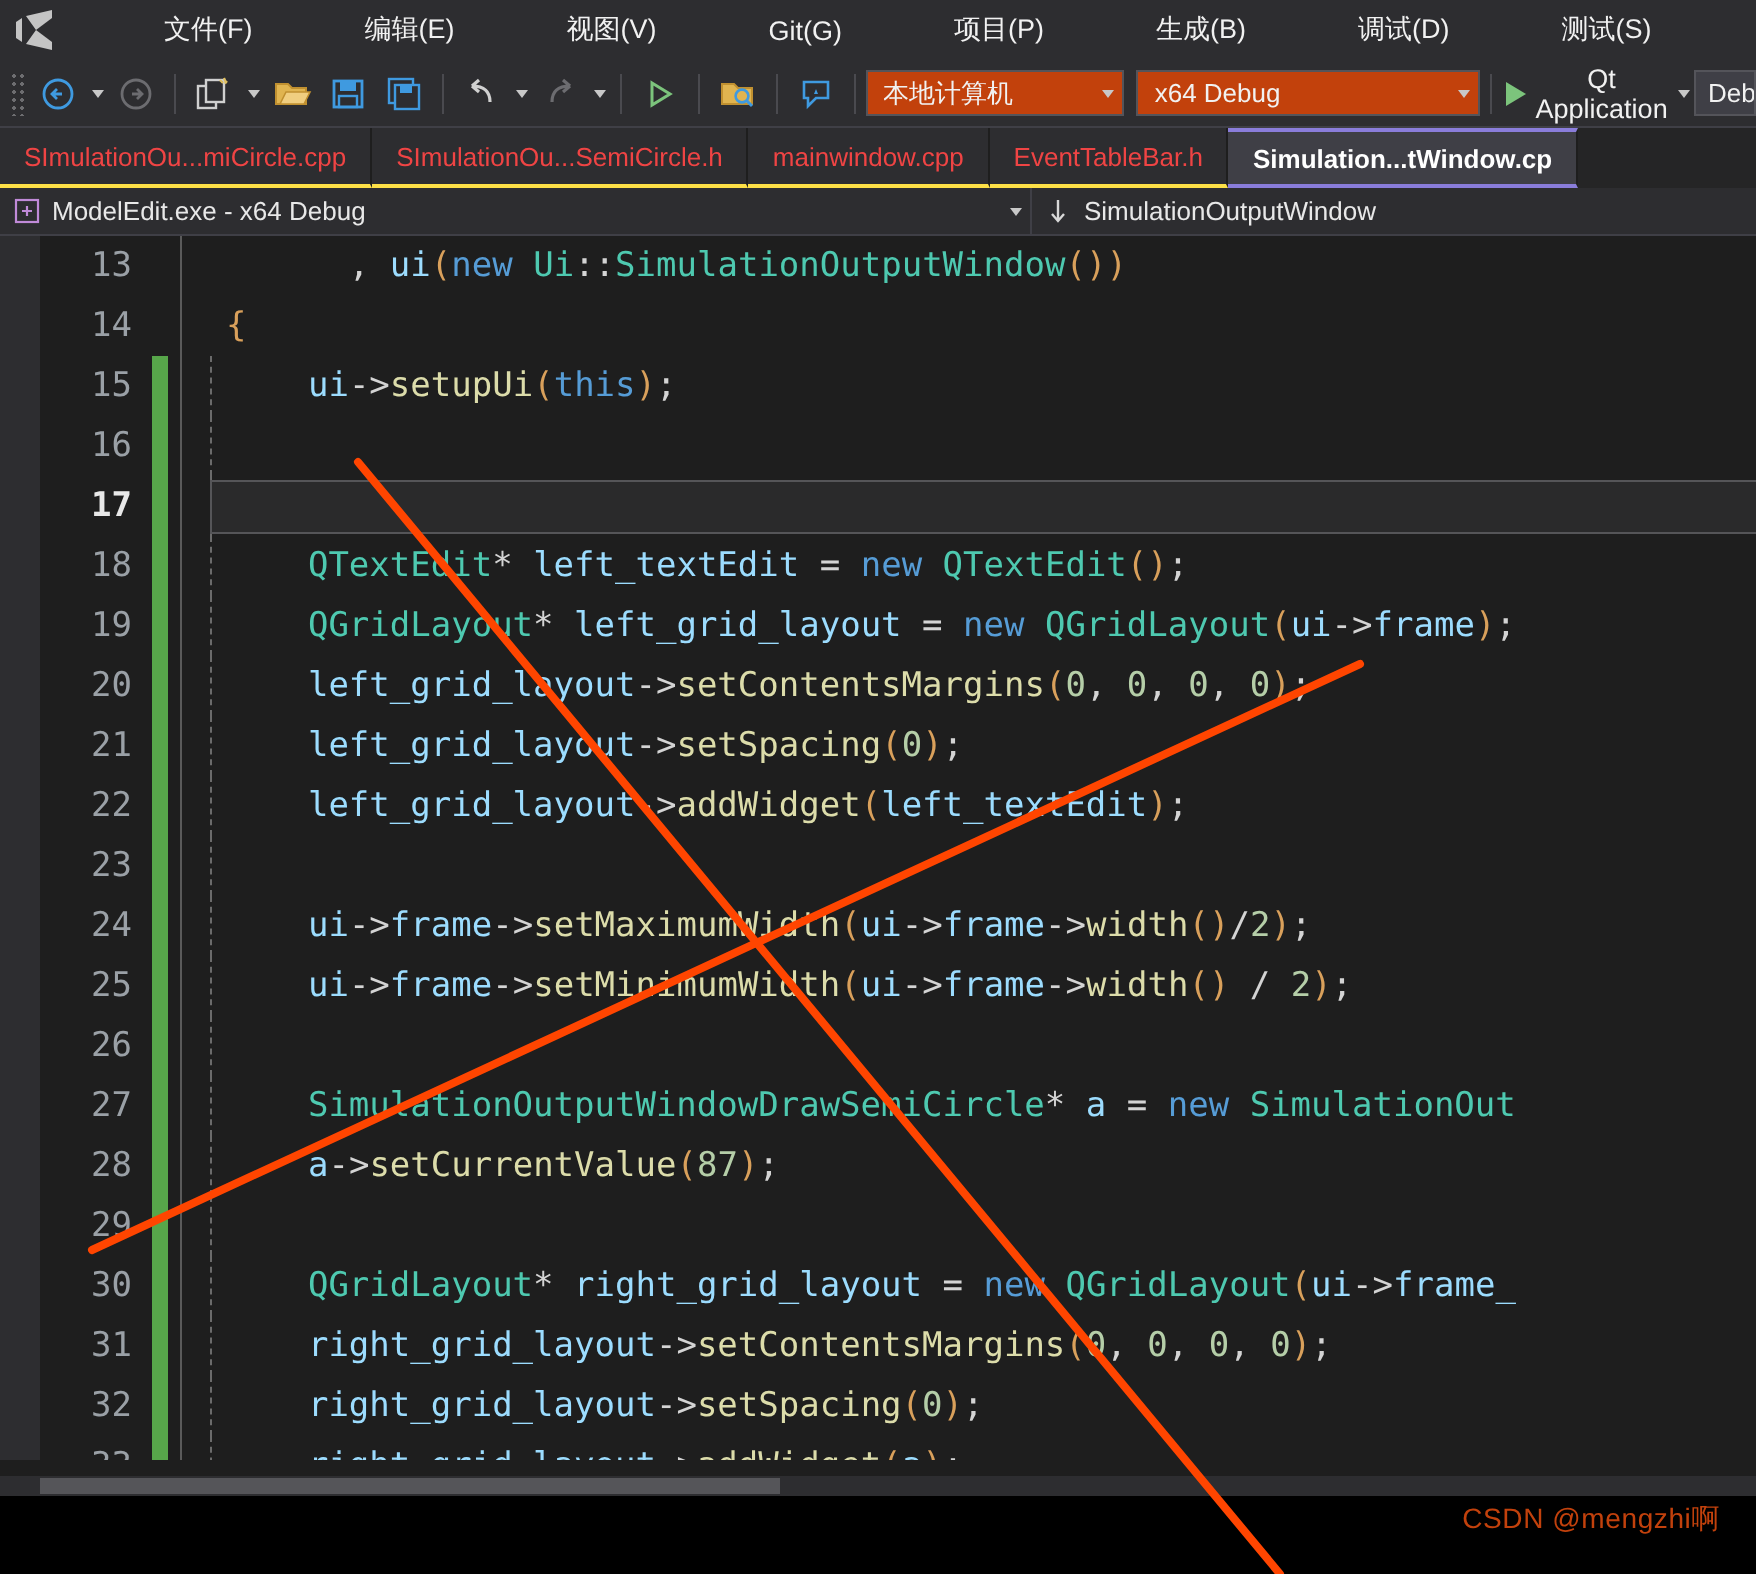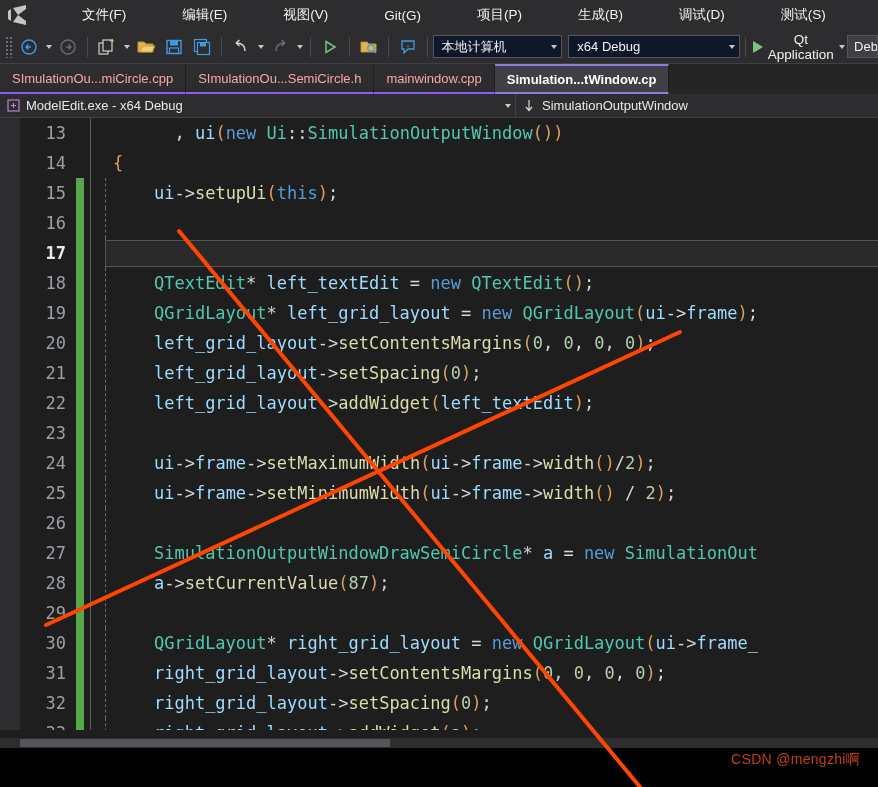--- a/index.html
+++ b/index.html
@@ -83,21 +83,21 @@
     border-right: 3.5px solid transparent;
     border-top: 4px solid #c8c8c8;
   }
   .tb-sep {
     width: 1px; height: 20px;
     background: #4a4a4f;
     margin: 0 5px;
   }
   .combo {
     height: 23px;
-    background: #0f172a;
+    background: #c2410c;
     border: 1px solid #54545a;
     display: flex; align-items: center;
     box-sizing: border-box;
     padding: 0 4px 0 8px;
     color: #f1f1f1; font-size: 13px;
     cursor: default;
   }
   .combo .lbl { flex: 1; white-space: nowrap; overflow: hidden; }
   .combo .caret { margin-left: 8px; }
   #combo-target { width: 150px; }
@@ -131,25 +131,25 @@
   .tabbar {
     position: absolute; left: 0; top: 64px;
     width: 878px; height: 30px;
     background: #252526;
     display: flex; align-items: stretch;
     overflow: hidden;
   }
   .tab {
     display: flex; align-items: center;
     padding: 0 12px;
-    color: #fca5a5;
+    color: #ef4444;
     font-size: 13px;
     background: #2d2d30;
     border-right: 1px solid #1e1e1e;
-    border-bottom: 2px solid #8b5cf6;
+    border-bottom: 2px solid #fde047;
     white-space: nowrap;
     cursor: default;
     box-sizing: border-box;
   }
   .tab.active {
     background: #3f3f46;
     color: #ffffff;
     font-weight: bold;
     border-bottom: 2px solid #8a7ddb;
     border-top: 2px solid #8a7ddb;
@@ -467,20 +467,23 @@
 
   <div class="tabbar">
     <div class="tab">
       <span>SImulationOu...miCircle.cpp</span>
     </div>
     <div class="tab">
       <span>SImulationOu...SemiCircle.h</span>
     </div>
     <div class="tab">
       <span>mainwindow.cpp</span>
+    </div>
+    <div class="tab">
+      <span>EventTableBar.h</span>
     </div>
     <div class="tab active">
       <span>Simulation...tWindow.cp</span>
     </div>
   </div>
 
   <div class="navbar">
     <div class="nav-combo" id="nav-left">
       <span class="mini-icon">
         <svg width="13" height="13" viewBox="0 0 13 13">

